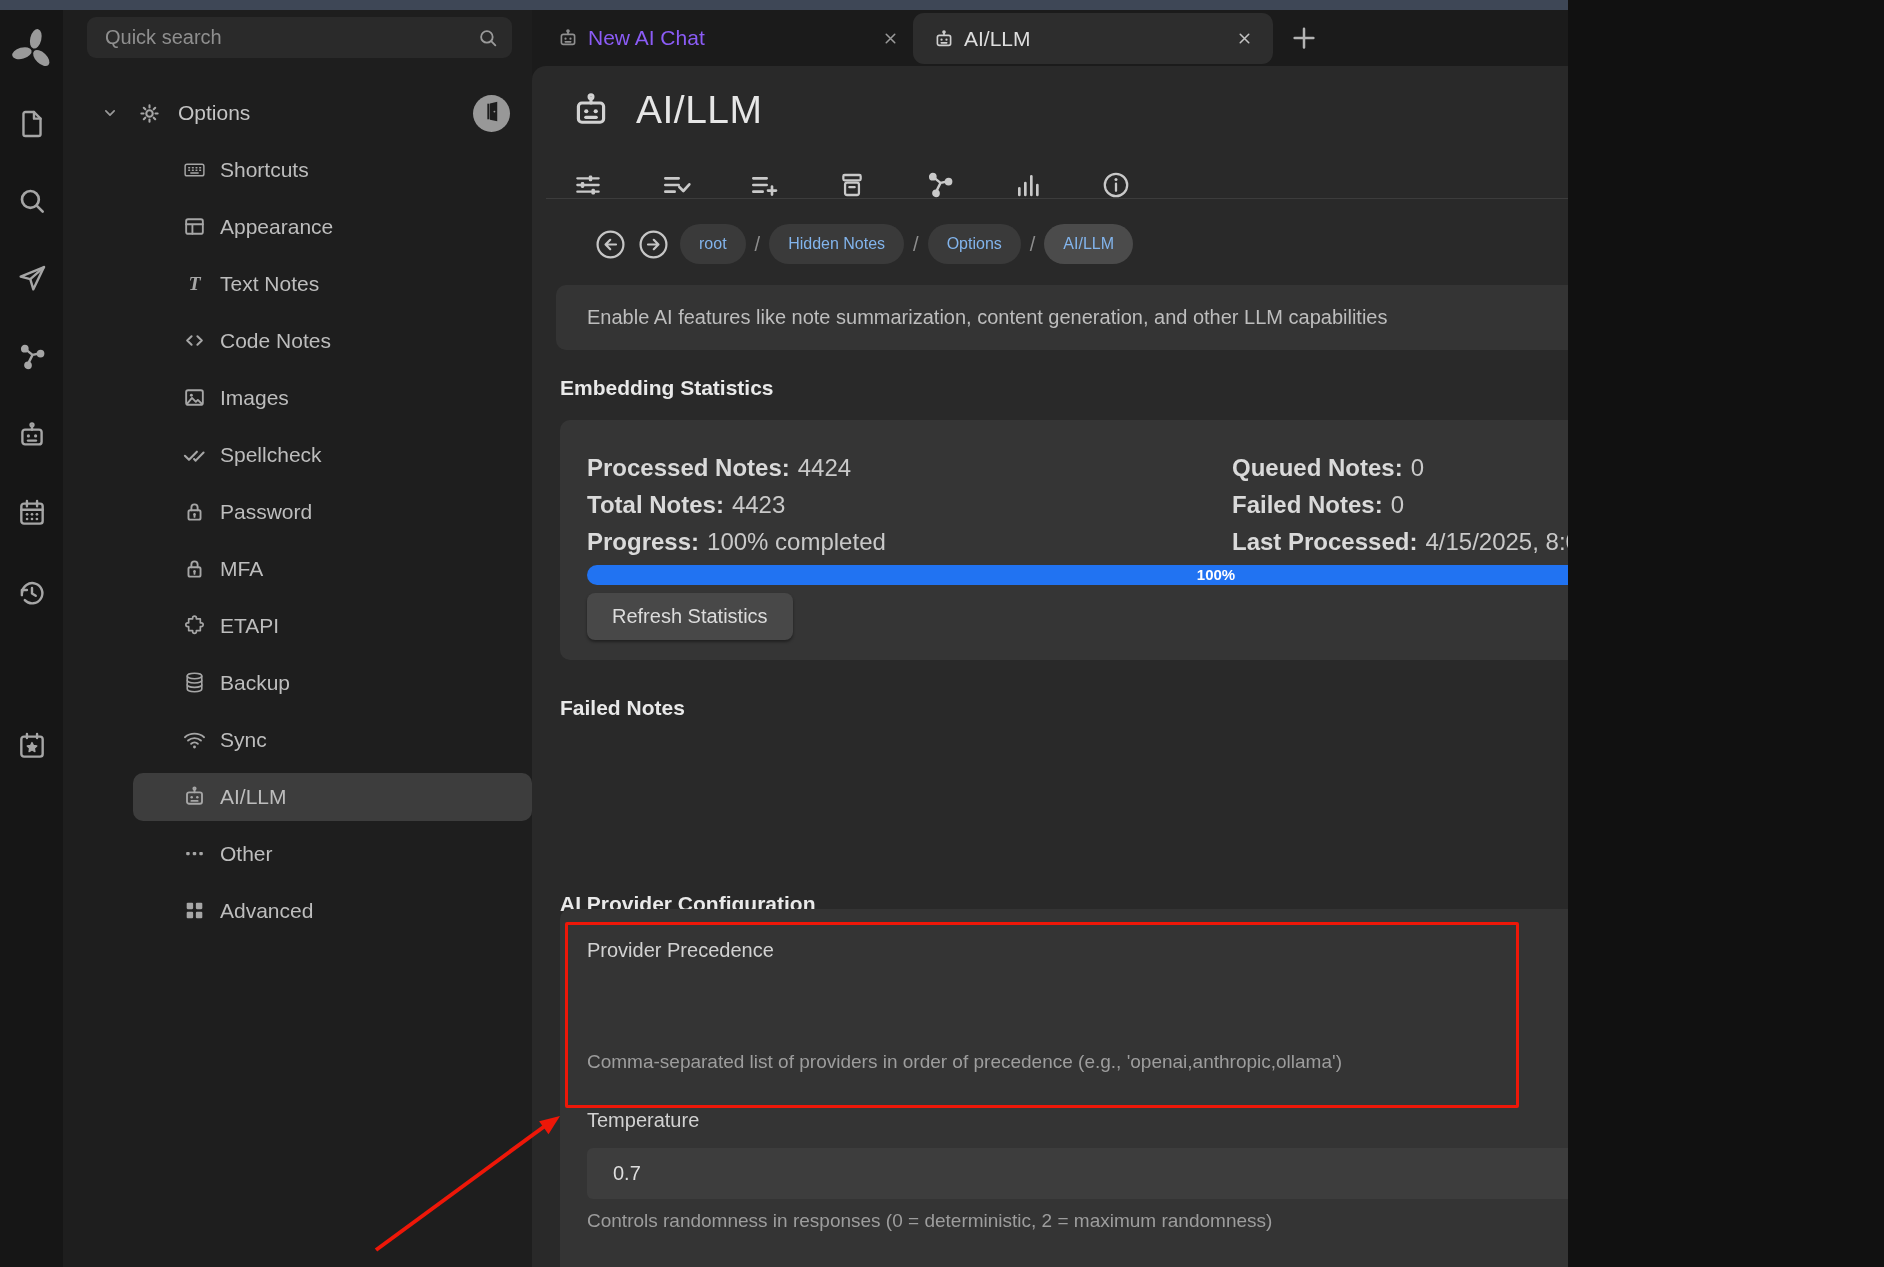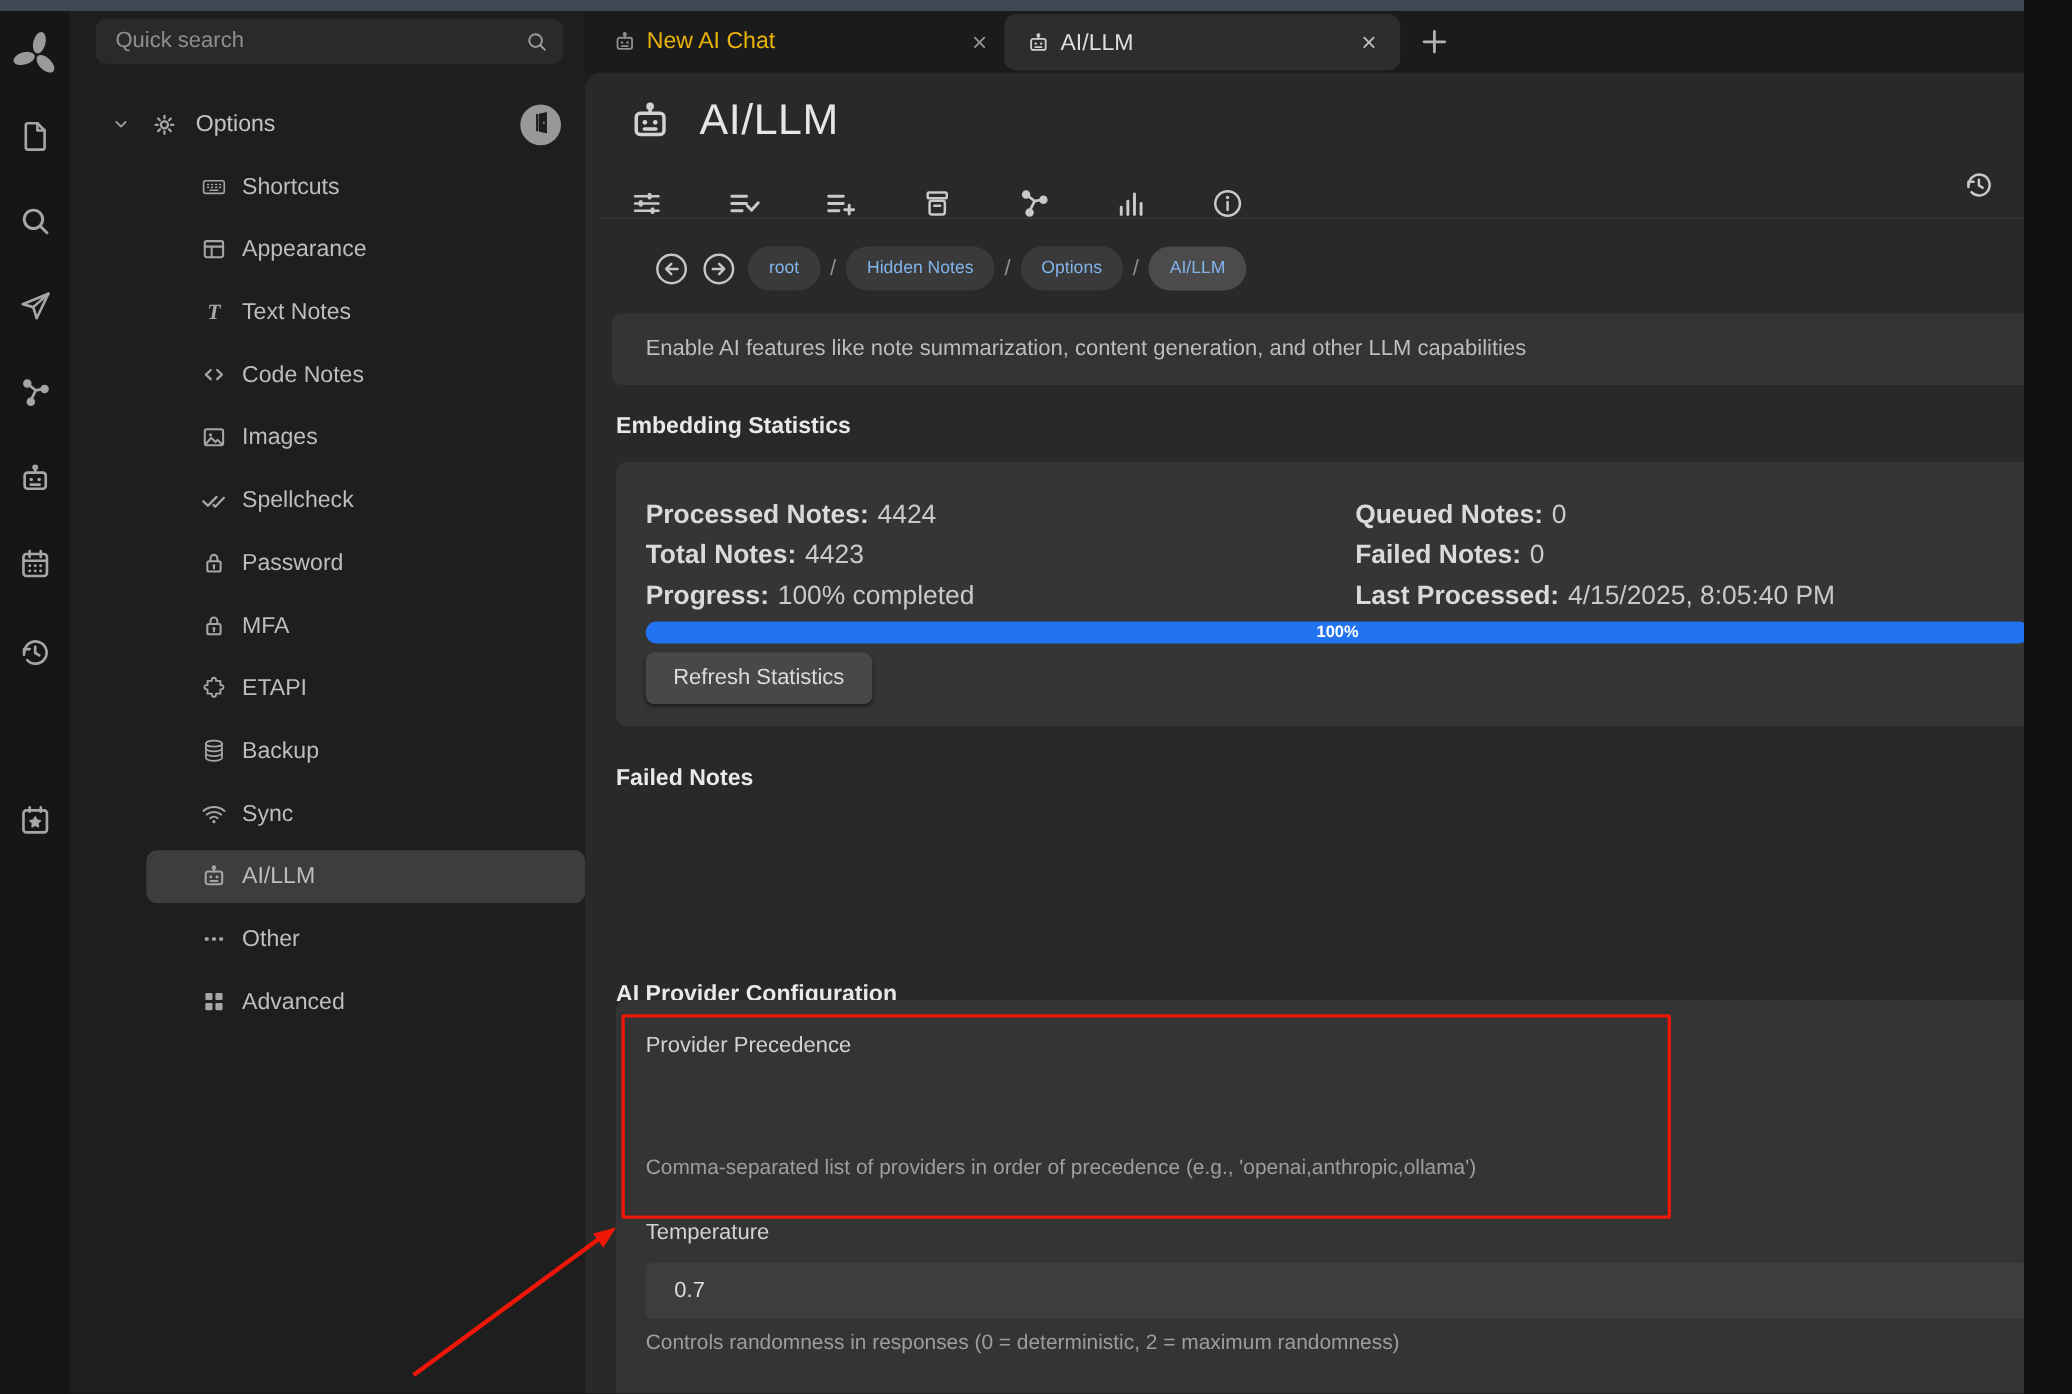--- a/index.html
+++ b/index.html
@@ -5,21 +5,21 @@
   :root{
     --titlebar:#3e4756; --dock:#161616; --sidebar:#1e1e1e; --tabbar:#1b1b1b;
     --panel:#292929; --card:#353535; --strip:#343434; --alert:#424242;
     --input:#3d3d3d; --selrow:#3d3d3d; --tabactive:#2d2d2d;
     --pill:#3a3a3a; --pillactive:#4b4b4b; --blue:#2173f2; --link:#82b4ec;
     --red:#ee1708; --text:#c9c9c9; --bright:#e9e9e9; --dim:#9d9d9d; --icon:#a6a6a6;
   }
   *{margin:0;padding:0;box-sizing:border-box;}
   html,body{background:#111;}
   body{font-family:"Liberation Sans","DejaVu Sans",sans-serif;}
-  #app{position:relative;width:1840px;height:1267px;background:var(--tabbar);overflow:hidden;}
+  #app{position:relative;width:1568px;height:1267px;background:var(--tabbar);overflow:hidden;}
 
   
   #titlebar{position:absolute;left:0;top:0;width:100%;height:10px;background:var(--titlebar);}
 
   
   #dock{position:absolute;left:0;top:10px;width:63px;height:1257px;background:var(--dock);}
   .dock-icon{position:absolute;left:16px;width:32px;height:32px;color:var(--icon);}
   .dock-icon svg{width:100%;height:100%;}
   #dock .dock-icon:nth-child(1){left:10px;top:17px;width:46px;height:46px;color:#9a9a9a;}
   #dock .dock-icon:nth-child(2){top:98px;}
@@ -51,21 +51,21 @@
   #tree-items{position:absolute;left:0;top:131px;width:100%;}
   .tree-row{position:relative;height:57px;display:flex;align-items:center;color:#bdbdbd;font-size:21px;}
   .tree-row .t-icon{position:relative;width:25px;height:25px;margin-left:119px;color:var(--icon);z-index:1;}
   .tree-row .t-icon svg{width:100%;height:100%;display:block;}
   .tree-row .t-label{position:relative;margin-left:13px;z-index:1;}
   .tree-row.selected::before{content:"";position:absolute;left:70px;right:0;top:5px;bottom:4px;
     background:var(--selrow);border-radius:10px;}
 
   
   #tabbar{position:absolute;left:532px;top:10px;width:1352px;height:56px;background:var(--tabbar);overflow:hidden;}
-  .tab{position:absolute;display:flex;align-items:center;color:#eab308;font-size:21px;}
+  .tab{position:absolute;display:flex;align-items:center;color:#8b5cf6;font-size:21px;}
   .tab .tab-icon{width:22px;height:22px;margin-right:9px;color:#8f8f8f;}
   .tab .tab-icon svg,.tab .tab-close svg{width:100%;height:100%;display:block;}
   .tab .tab-close{width:17px;height:17px;color:#9a9a9a;}
   #tab-inactive{left:25px;top:0;height:56px;width:360px;}
   #tab-inactive .tab-close{position:absolute;right:18px;top:20px;}
   #tab-active{left:381px;top:3px;height:51px;width:360px;background:var(--tabactive);border-radius:11px;
     color:#dedede;padding-left:20px;}
   #tab-active .tab-icon{color:#cfcfcf;}
   #tab-active .tab-close{position:absolute;right:20px;top:17px;color:#c3c3c3;}
   #new-tab-btn{position:absolute;left:757px;top:13px;width:30px;height:30px;color:#b3b3b3;}

